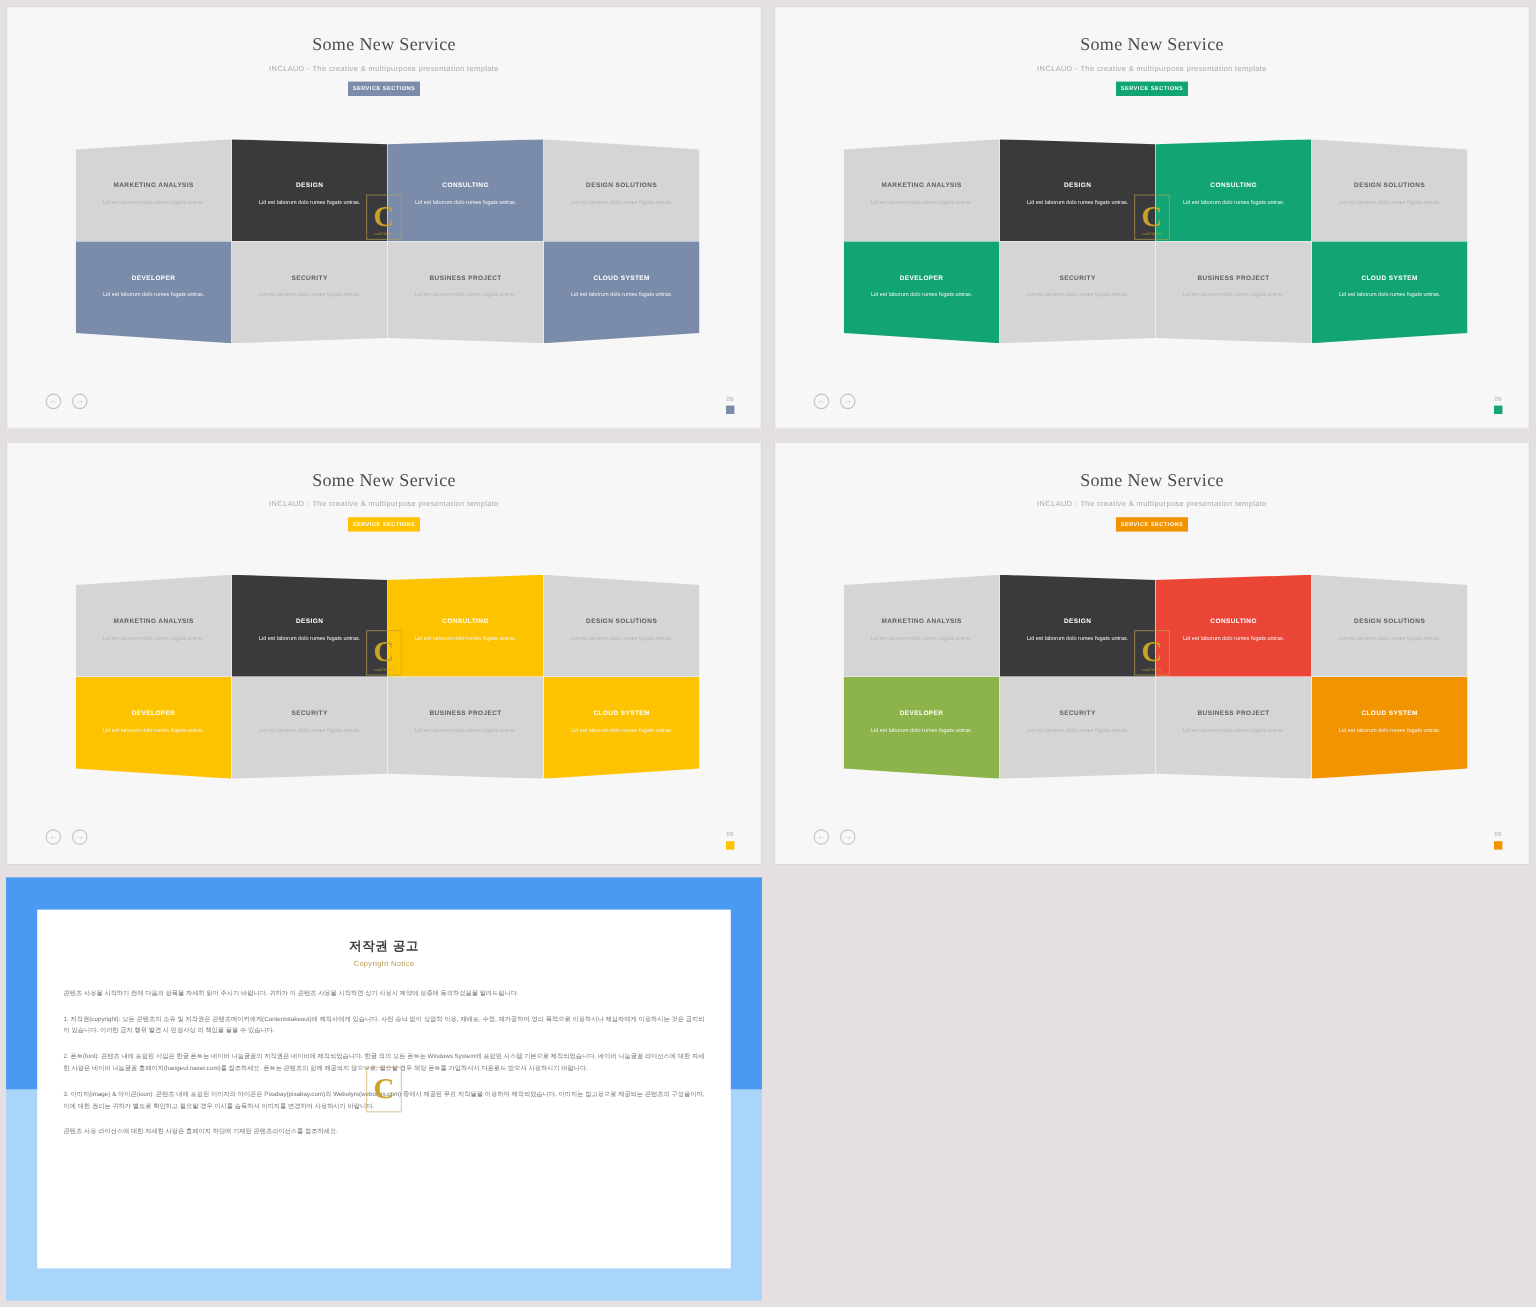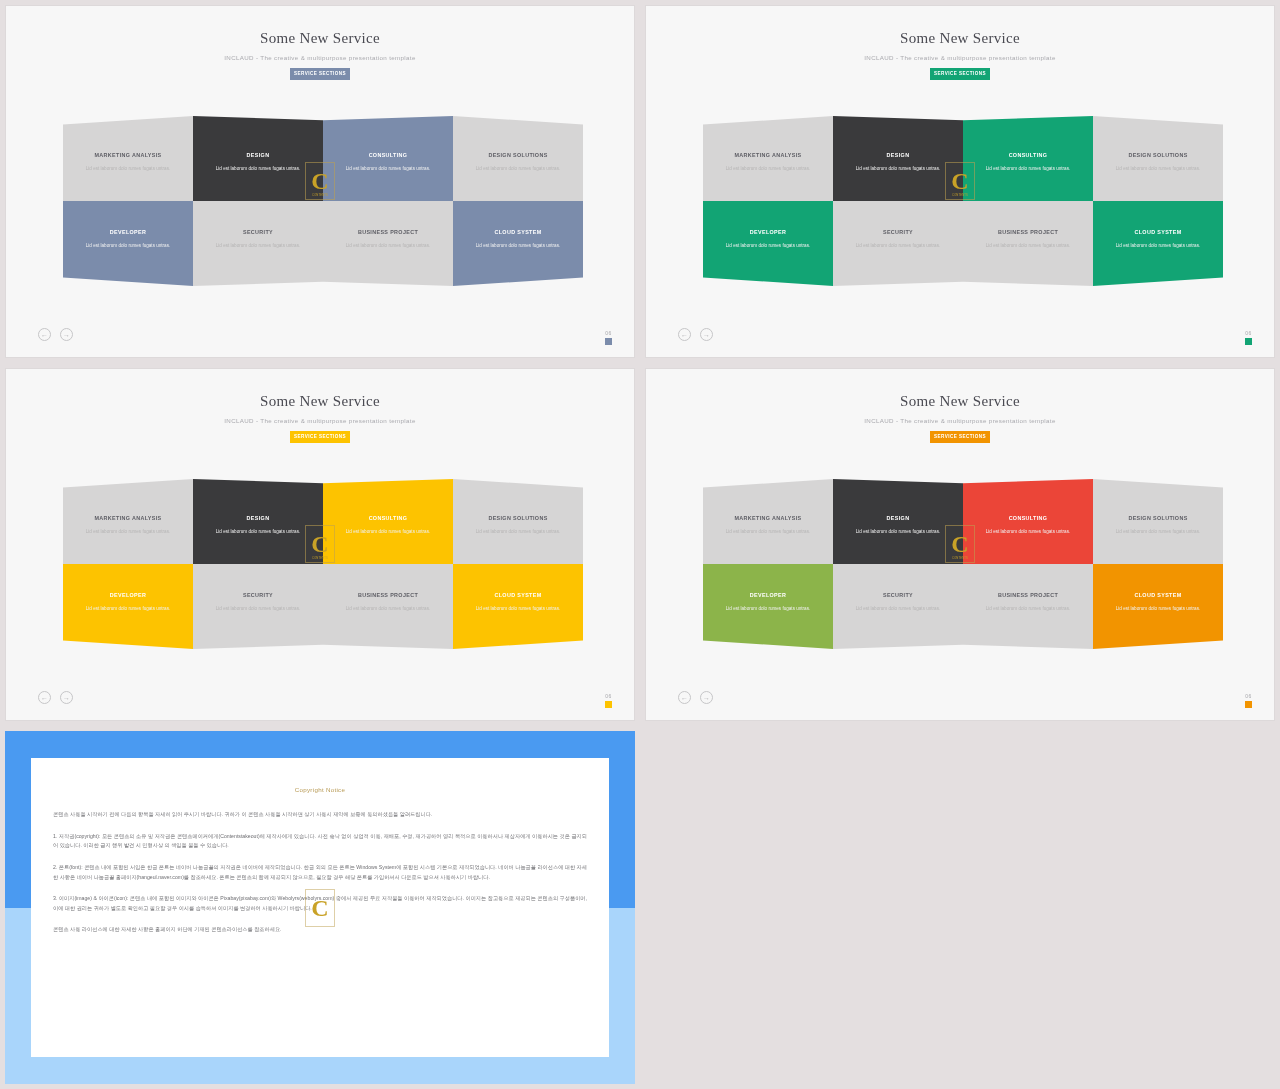--- a/index.html
+++ b/index.html
@@ -512,20 +512,21 @@
         <div class="pager-dot" style="background: rgb(242, 148, 0);"></div>
       </div>
     </div>
   </div>
 
   <div class="cell">
     <div class="doc-slide">
       <div class="doc-band-top"></div>
       <div class="doc-band-bottom"></div>
       <div class="doc-paper">
+        <div class="doc-title">저작권 공고</div>
         <div class="doc-subtitle">Copyright Notice</div>
         <div class="doc-p first">콘텐츠 사용을 시작하기 전에 다음의 항목을 자세히 읽어 주시기 바랍니다. 귀하가 이 콘텐츠 사용을 시작하면 상기 사용시 제약에 보증에 동의하셨음을 알려드립니다.</div>
         <div class="doc-p">1. 저작권(copyright): 모든 콘텐츠의 소유 및 저작권은 콘텐츠메이커에게(Contentstakeout)에 제작사에게 있습니다. 사전 승낙 없이 상업적 이용, 재배포, 수정, 재가공하여 영리 목적으로 이용하서나 제삼자에게 이용하시는 것은 금지되어 있습니다. 이러한 금지 행위 발견 시 민형사상 의 책임을 물을 수 있습니다.</div>
         <div class="doc-p">2. 폰트(font): 콘텐츠 내에 포함된 서입은 한글 폰트는 네이버 나눔글꼴의 저작권은 네이버에 제작되었습니다. 한글 외의 모든 폰트는 Windows System에 포함된 시스템 기본으로 제작되었습니다. 네이버 나눔글꼴 라이선스에 대한 자세한 사항은 네이버 나눔글꼴 홈페이지(hangeul.naver.com)를 참조하세요. 폰트는 콘텐츠의 함께 제공되지 않으므로, 필요할 경우 해당 폰트를 가입하셔서 다운로드 받으셔 사용하시기 바랍니다.</div>
         <div class="doc-p">3. 이미지(image) &amp; 아이콘(icon): 콘텐츠 내에 포함된 이미지와 아이콘은 Pixabay(pixabay.com)와 Webolyrs(webolyrs.com) 중에서 제공된 무료 저작물을 이용하여 제작되었습니다. 이미지는 참고용으로 제공되는 콘텐츠의 구성품이며, 이에 대한 권리는 귀하가 별도로 확인하고 필요할 경우 이시를 습득하셔 이미지를 변경하여 사용하시기 바랍니다.</div>
         <div class="doc-p">콘텐츠 사용 라이선스에 대한 자세한 사항은 홈페이지 하단에 기재된 콘텐츠라이선스를 참조하세요.</div>
       </div>
       <div class="doc-watermark">
         <span class="wm-c">C</span>
       </div>

